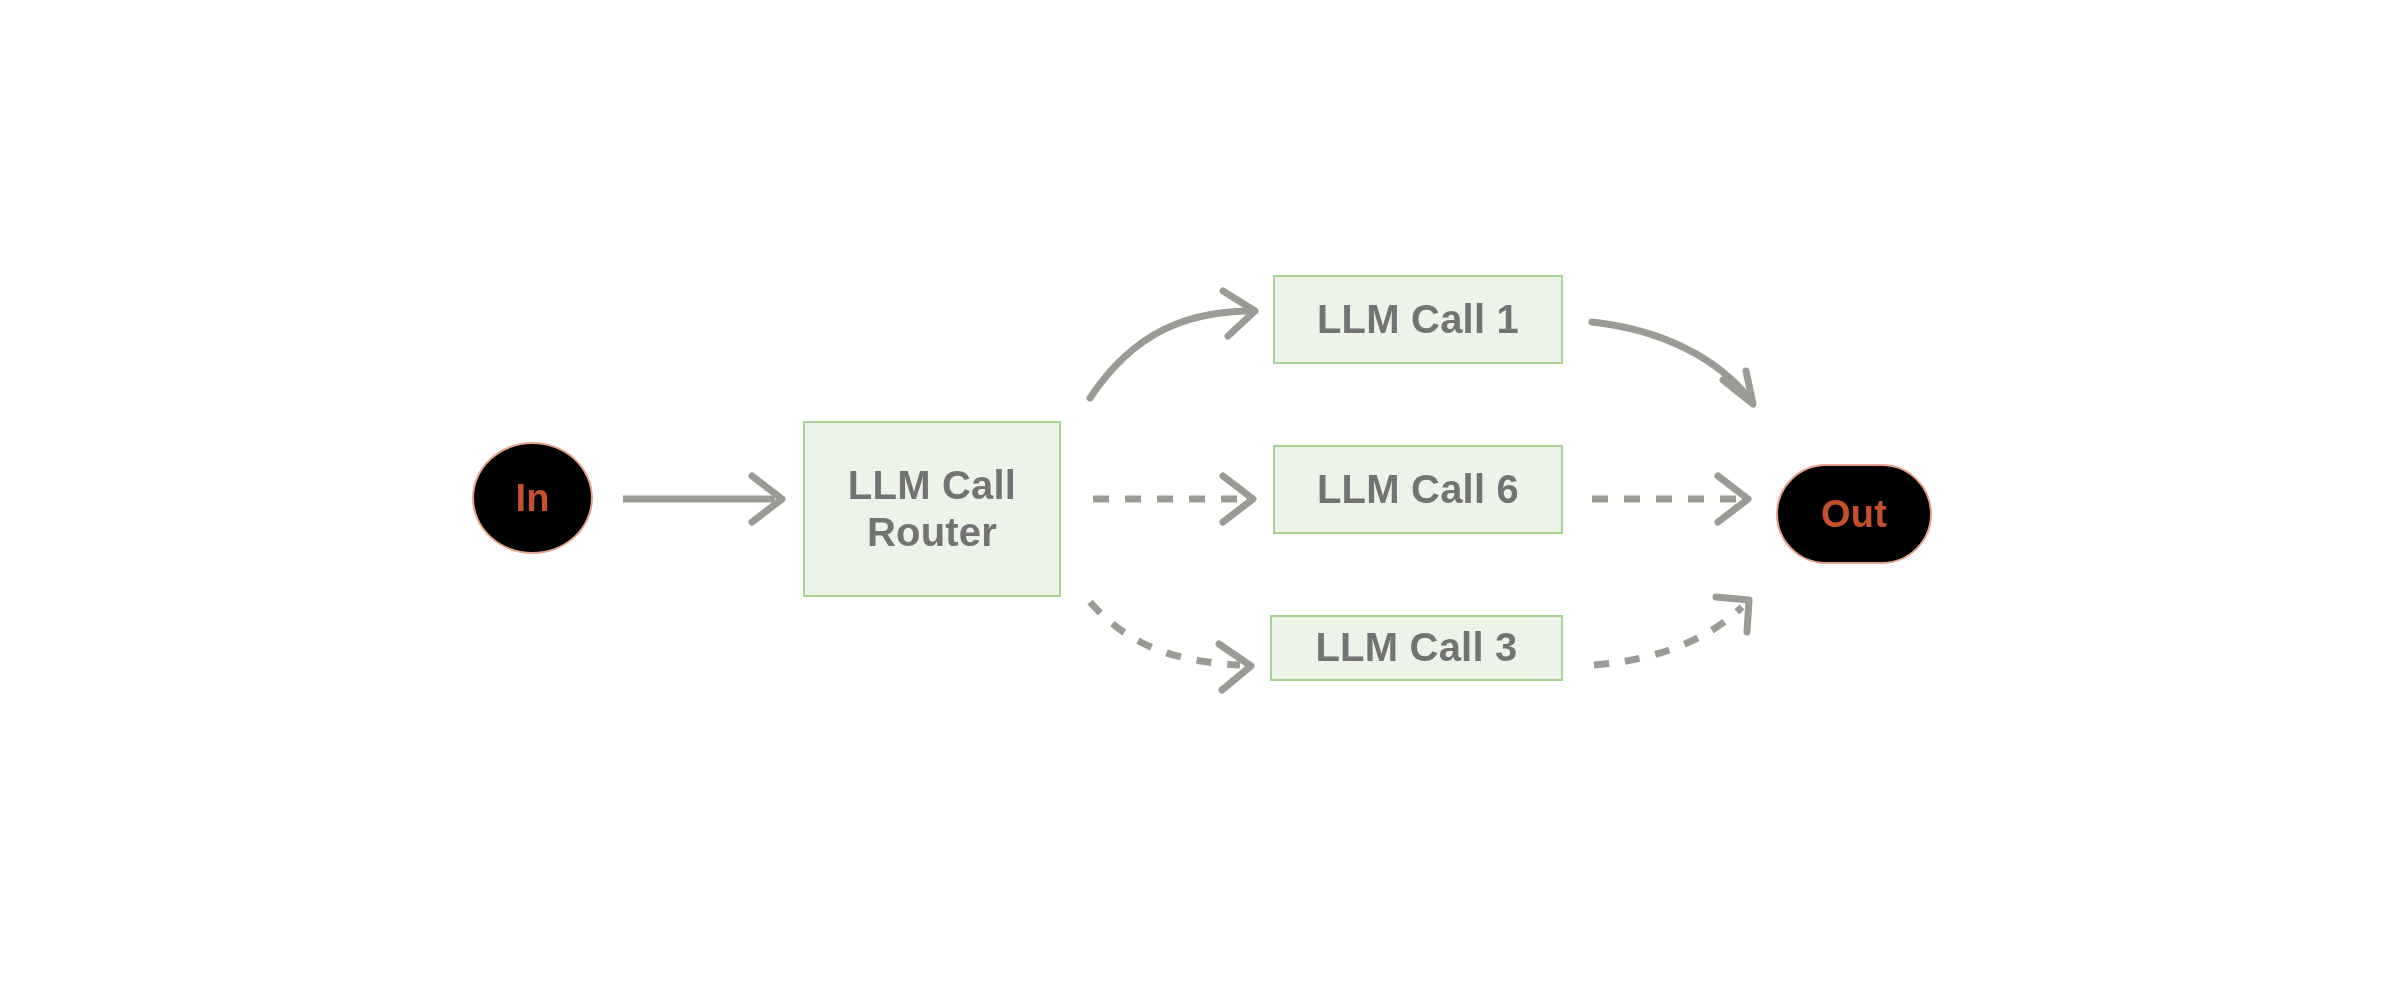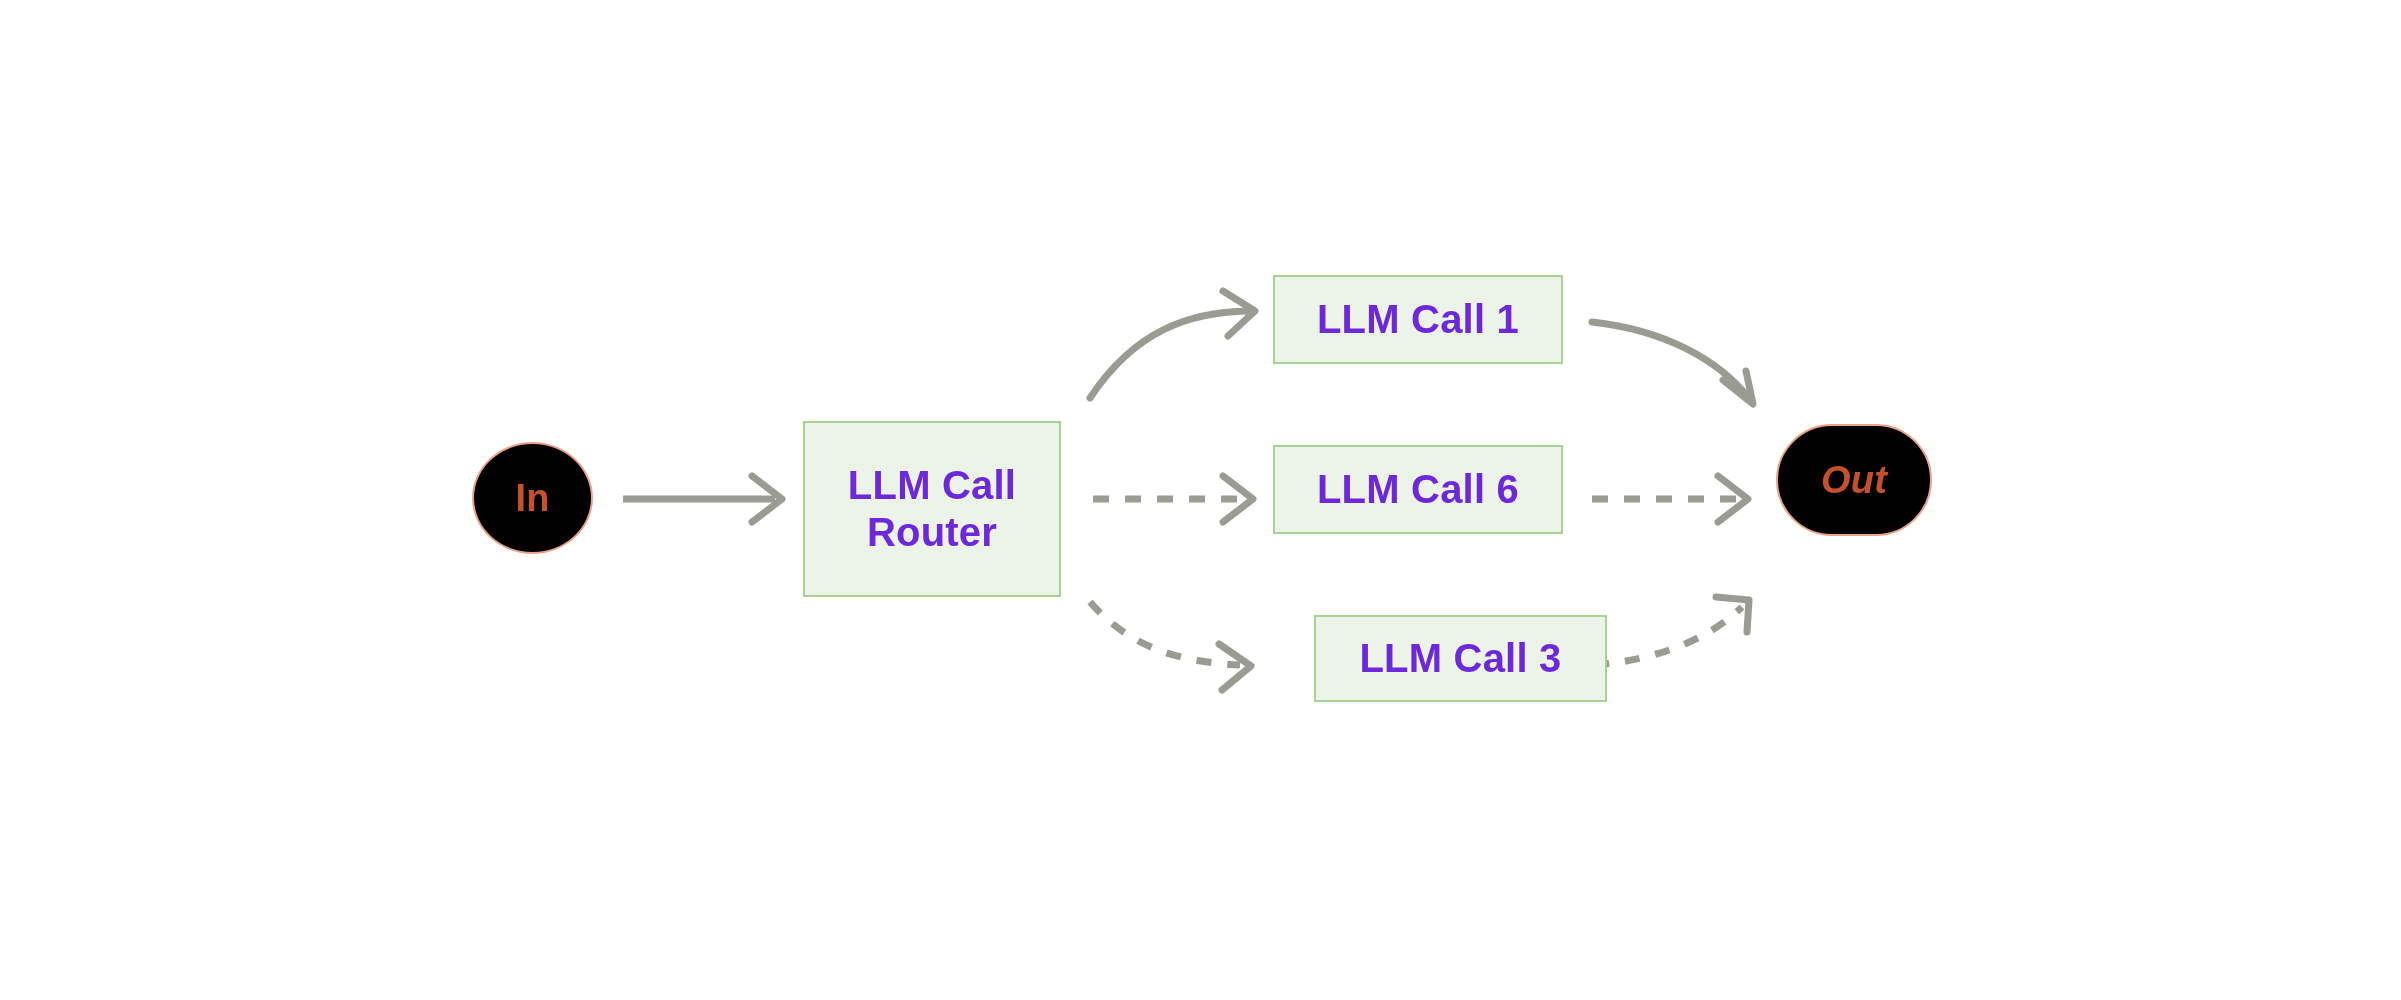--- a/index.html
+++ b/index.html
@@ -47,30 +47,29 @@
   }
   .node-in {
     left: 472px;
     top: 442px;
     width: 121px;
     height: 112px;
     border-radius: 50%;
   }
   .node-out {
     left: 1776px;
-    top: 424px;
+    top: 464px;
     width: 156px;
-    height: 112px;
+    height: 100px;
     border-radius: 56px;
-    font-style: italic;
   }
   .node-process {
     background: #ecf3e8;
     border: 2.5px solid #a8d293;
-    color: #6d28d9;
+    color: #737373;
     font-size: 40px;
     font-weight: 600;
     letter-spacing: 0.2px;
   }
   .node-router {
     left: 803px;
     top: 421px;
     width: 258px;
     height: 176px;
   }
@@ -83,22 +82,21 @@
   .node-call2 {
     left: 1273px;
     top: 445px;
     width: 290px;
     height: 89px;
   }
   .node-call3 {
     left: 1270px;
     top: 615px;
     width: 293px;
-    height: 87px;
-    margin-left: 44px;
+    height: 66px;
   }
   .node-label {
     display: block;
     white-space: pre-line;
   }
 </style>
 </head>
 <body>
 
 <div id="diagram-canvas">

